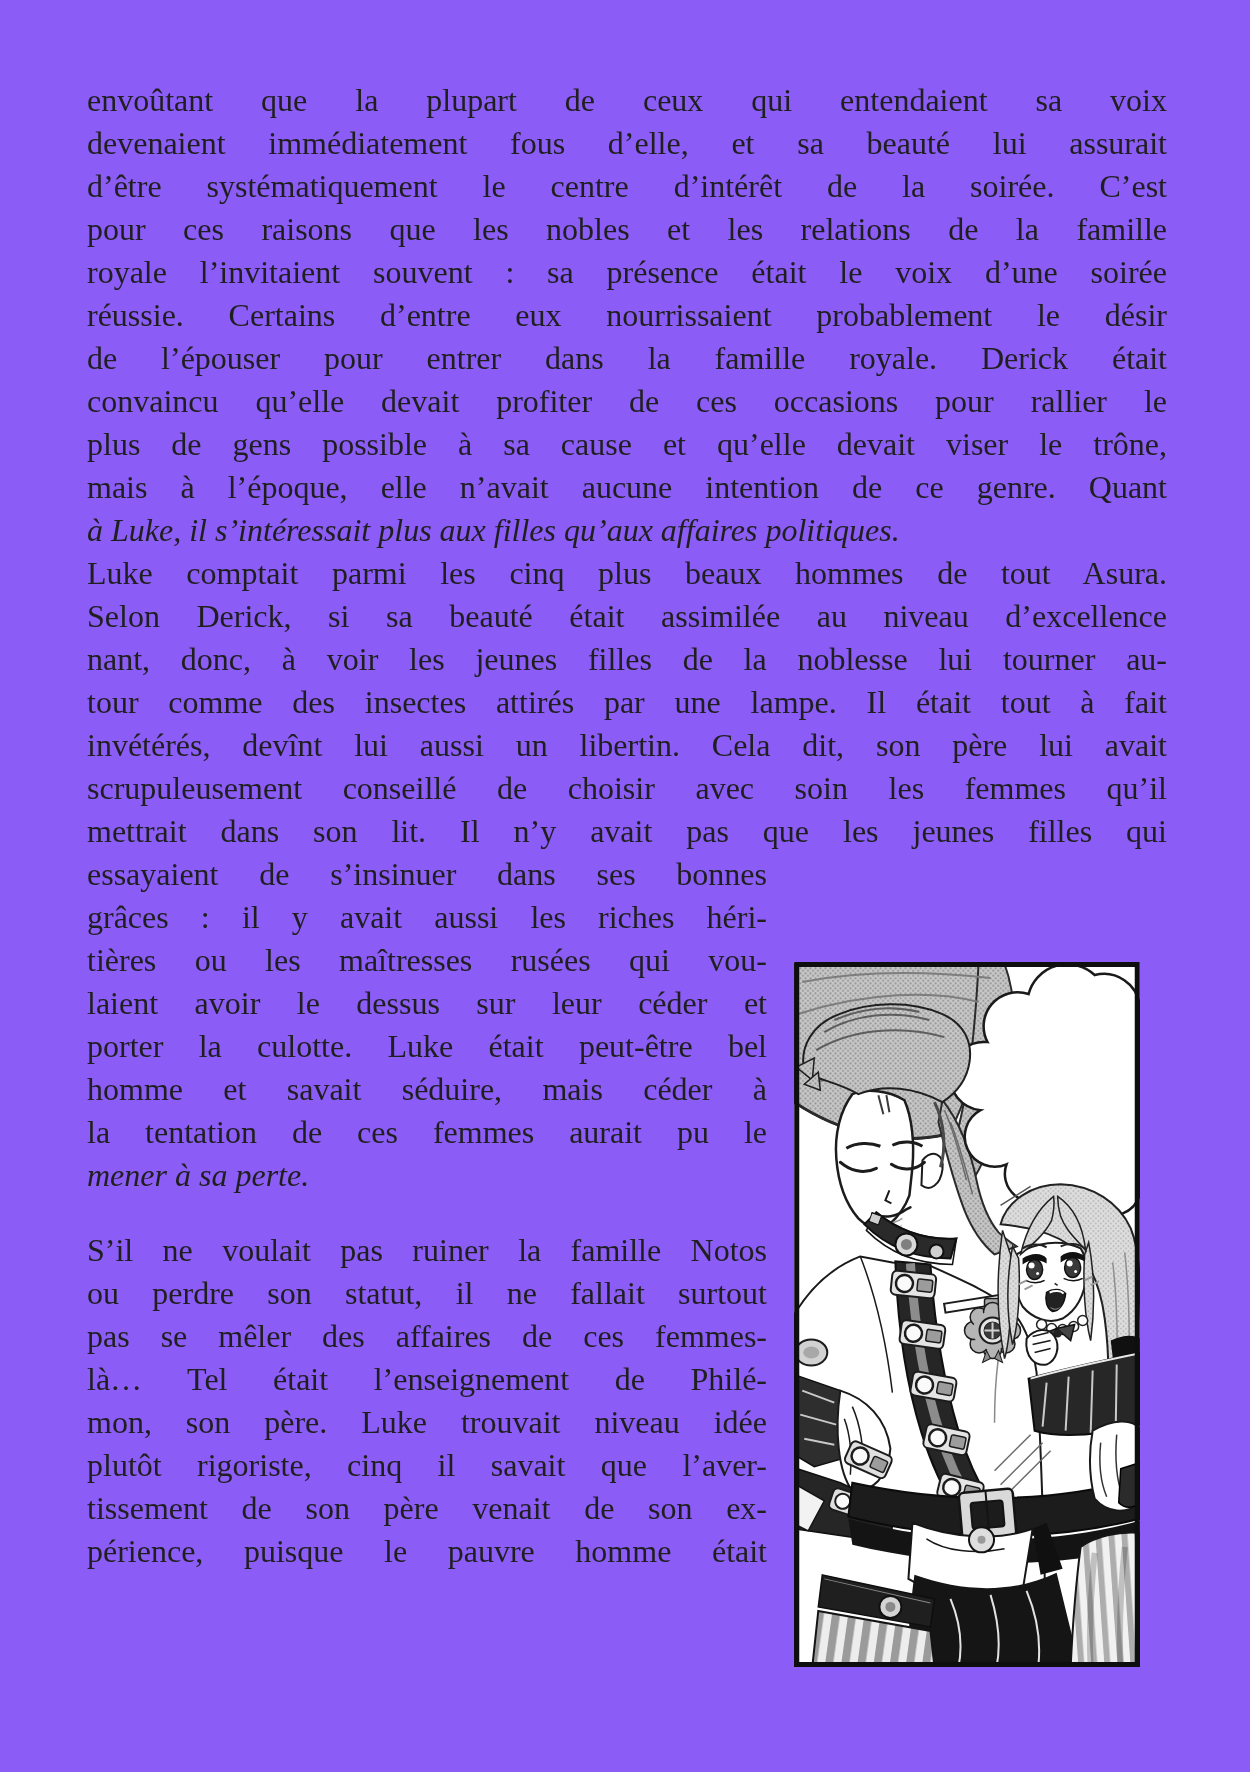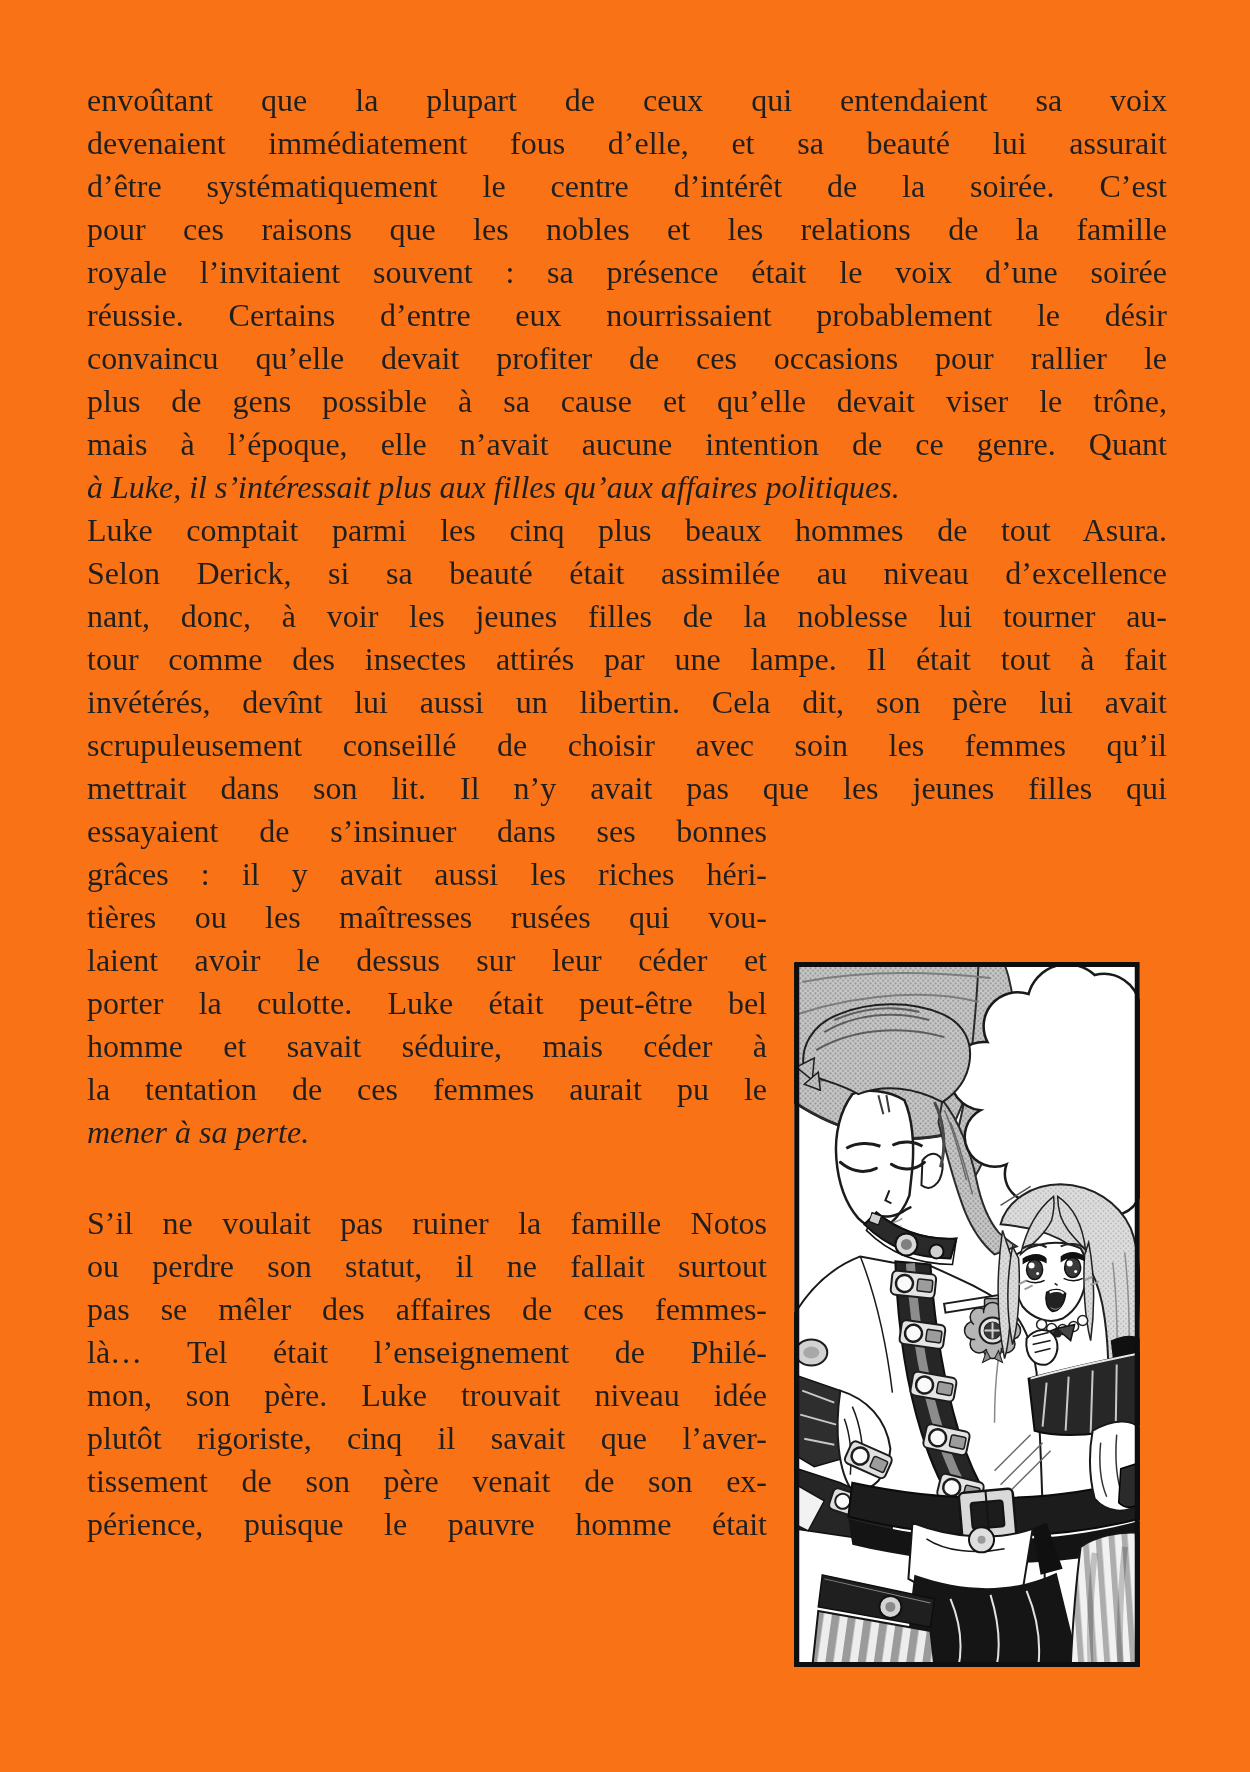--- a/index.html
+++ b/index.html
@@ -1,56 +1,57 @@
 <!DOCTYPE html>
 <html><head>
 <meta charset="utf-8">
 <style>
   html,body { margin:0; padding:0; background:#ffffff; }
   .page {
     position:relative;
     width:1250px; height:1772px;
-    background:#f97316;
+    background:#8b5cf6;
     overflow:hidden;
     font-family:"Liberation Serif","DejaVu Serif",serif;
   }
   .text-block {
     position:absolute; left:87px; top:79px; width:1080px;
   }
   .line {
     font-size:32px; line-height:43px; height:43px;
     color:#1f1f1f;
     text-align:justify;
     text-align-last:justify;
     text-justify:inter-word;
     overflow:hidden;
     width:1080px;
     white-space:normal;
   }
   .line.narrow { width:680px; }
   .line.para-end { text-align-last:left;font-style:italic; }
-  .pgap { margin-top:48px; }
+  .pgap { margin-top:32px; }
   .panel {
     position:absolute; left:794px; top:962px; width:346px; height:705px;
   }
   .panel svg { display:block; }
 </style>
 </head>
 <body>
 
 <div class="page">
 
   <div class="text-block">
     <div>
         <div class="line wide">envoûtant que la plupart de ceux qui entendaient sa voix</div>
         <div class="line wide">devenaient immédiatement fous d’elle, et sa beauté lui assurait</div>
         <div class="line wide">d’être systématiquement le centre d’intérêt de la soirée. C’est</div>
         <div class="line wide">pour ces raisons que les nobles et les relations de la famille</div>
         <div class="line wide">royale l’invitaient souvent : sa présence était le voix d’une soirée</div>
         <div class="line wide">réussie. Certains d’entre eux nourrissaient probablement le désir</div>
+        <div class="line wide">de l’épouser pour entrer dans la famille royale. Derick était</div>
         <div class="line wide">convaincu qu’elle devait profiter de ces occasions pour rallier le</div>
         <div class="line wide">plus de gens possible à sa cause et qu’elle devait viser le trône,</div>
         <div class="line wide">mais à l’époque, elle n’avait aucune intention de ce genre. Quant</div>
         <div class="line wide para-end">à Luke, il s’intéressait plus aux filles qu’aux affaires politiques.</div>
       </div>
     <div>
         <div class="line wide">Luke comptait parmi les cinq plus beaux hommes de tout Asura.</div>
         <div class="line wide">Selon Derick, si sa beauté était assimilée au niveau d’excellence</div>
         <div class="line wide">nant, donc, à voir les jeunes filles de la noblesse lui tourner au-</div>
         <div class="line wide">tour comme des insectes attirés par une lampe. Il était tout à fait</div>

